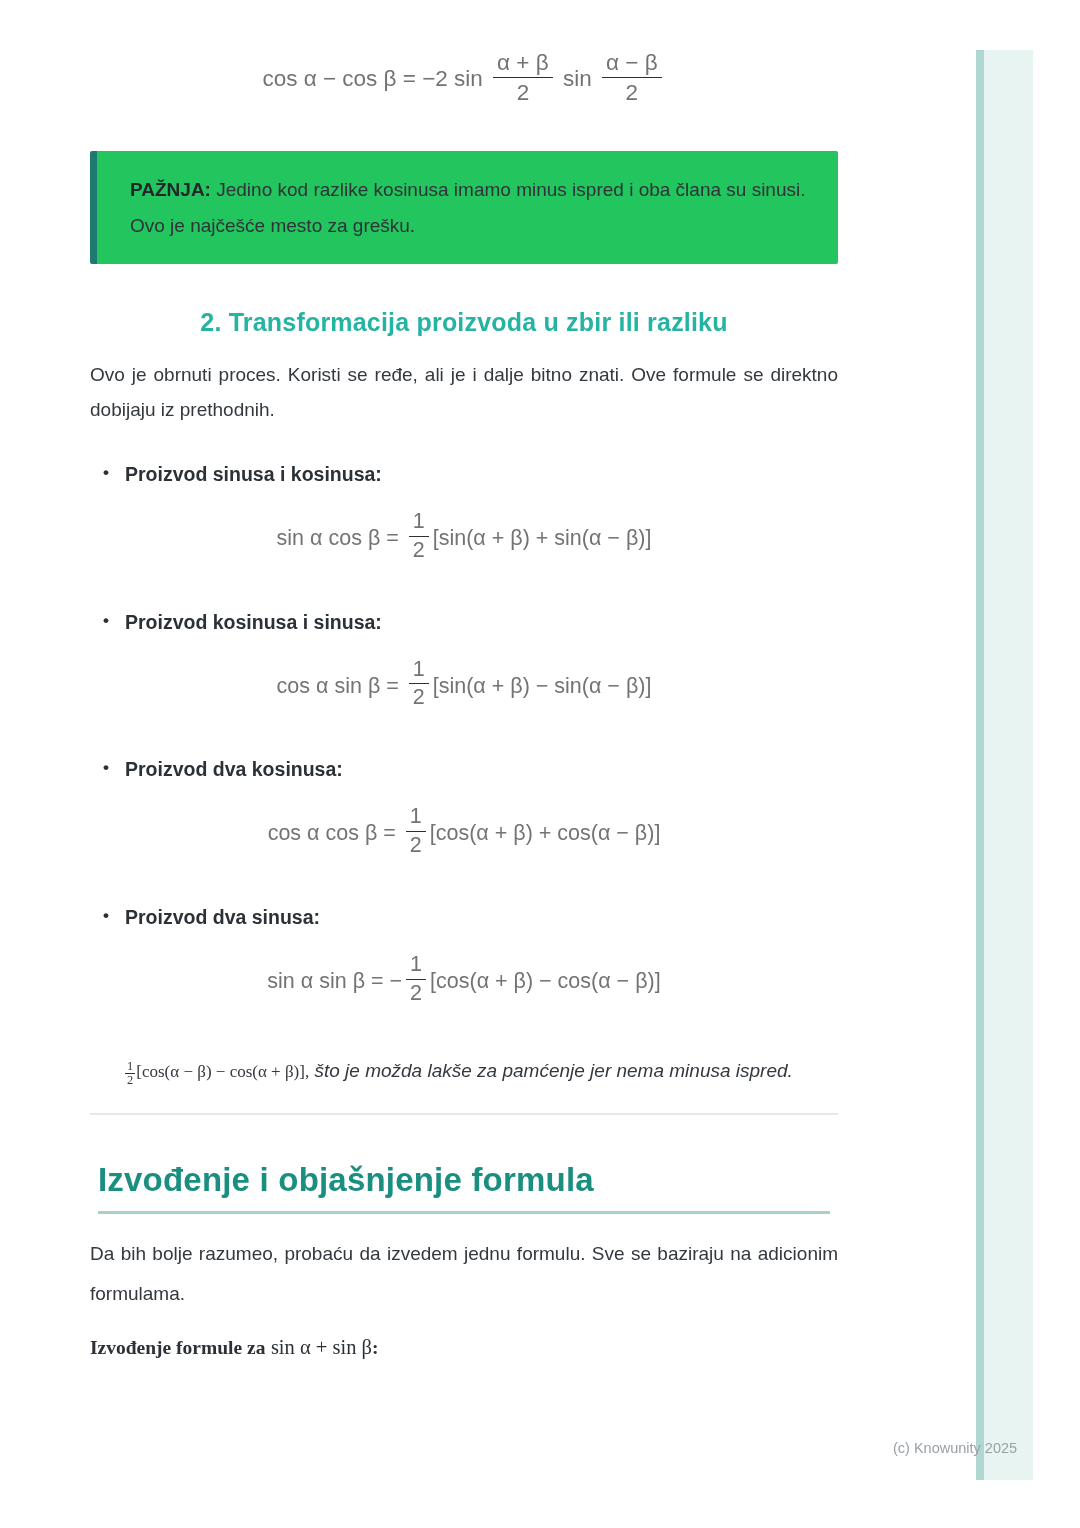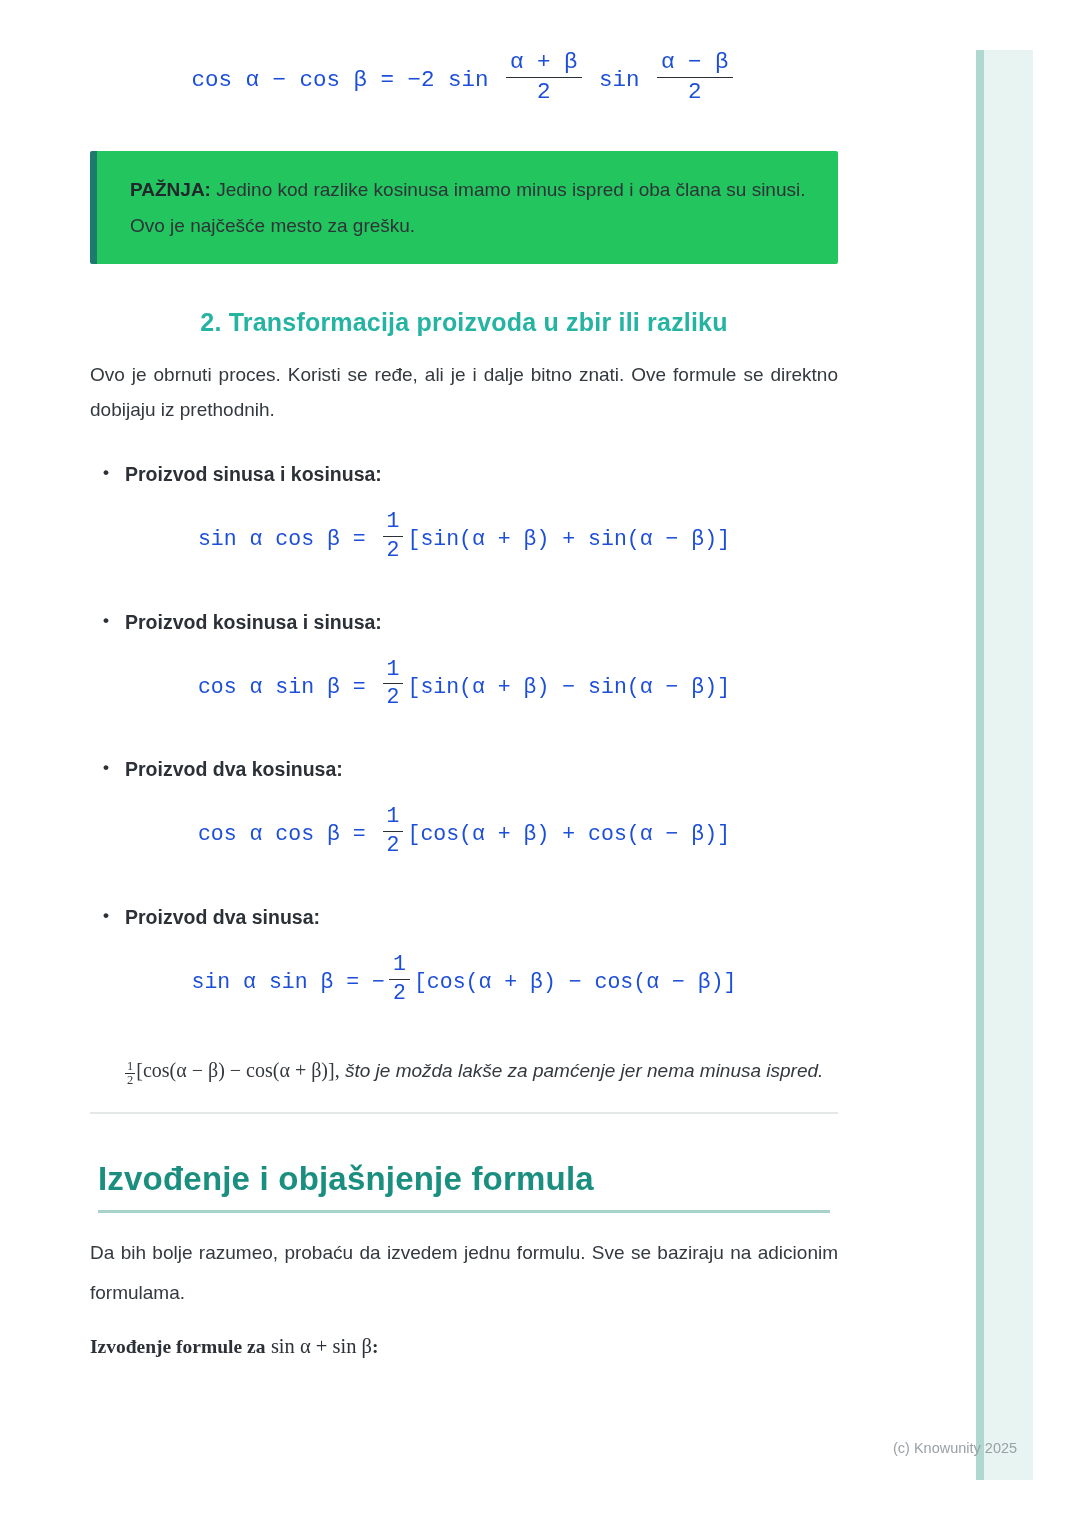--- a/index.html
+++ b/index.html
@@ -9,23 +9,23 @@
     position:relative;
     font-family:"Liberation Sans", sans-serif;
     color:#33393f;
     overflow:hidden;
   }
   .content { position:absolute; left:90px; top:0; width:748px; }
 
   
   .display-math {
     text-align:center;
-    font-family:Liberation Mono, monospace;
+    font-family:Liberation Sans, sans-serif;
     font-size:21.5px;
-    color:#1d4ed8;
+    color:#737373;
     margin:26px 0 44px;
   }
   .display-math.top { font-size:22.5px; margin:52px 0 0; }
   .frac {
     display:inline-block; vertical-align:middle; text-align:center;
     line-height:1.2; margin:0 4px; transform:translateY(-3px);
   }
   .frac .num { display:block; border-bottom:1.6px solid #2b3036; padding:0 4px 1px; }
   .frac .den { display:block; padding-top:1px; }
 
@@ -72,21 +72,21 @@
 
   .note {
     margin:28px 0 0 34px;
     width:706px;
     font-style:italic;
     font-size:19px; line-height:35px; color:#33393f;
   }
   .note .math-inline {
     font-style:normal;
     font-family:"Liberation Serif", serif;
-    font-size:20px;
+    font-size:17px;
   }
   .frac-sm {
     display:inline-block; vertical-align:-7px; text-align:center;
     font-style:normal; font-family:"Liberation Serif", serif;
     font-size:12.5px; line-height:1.1; margin:0 1px;
   }
   .frac-sm .num { display:block; border-bottom:1px solid #2b3036; padding:0 2px; }
   .frac-sm .den { display:block; }
 
   .divider { border:0; border-top:2px solid #e5e8e9; margin:24px 0 0; }

